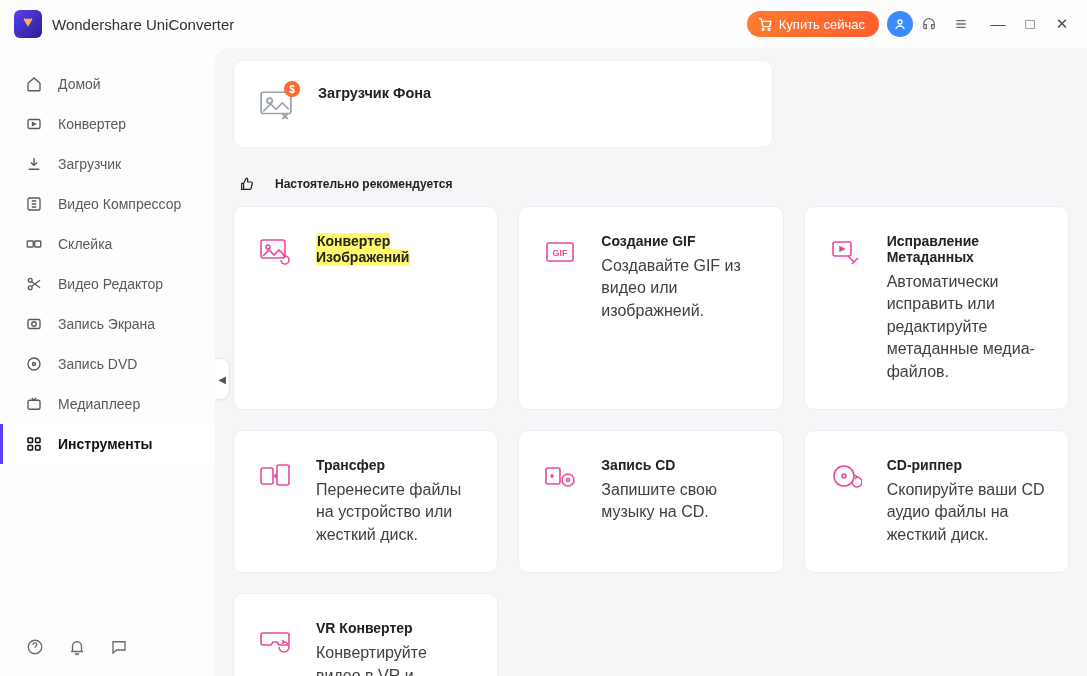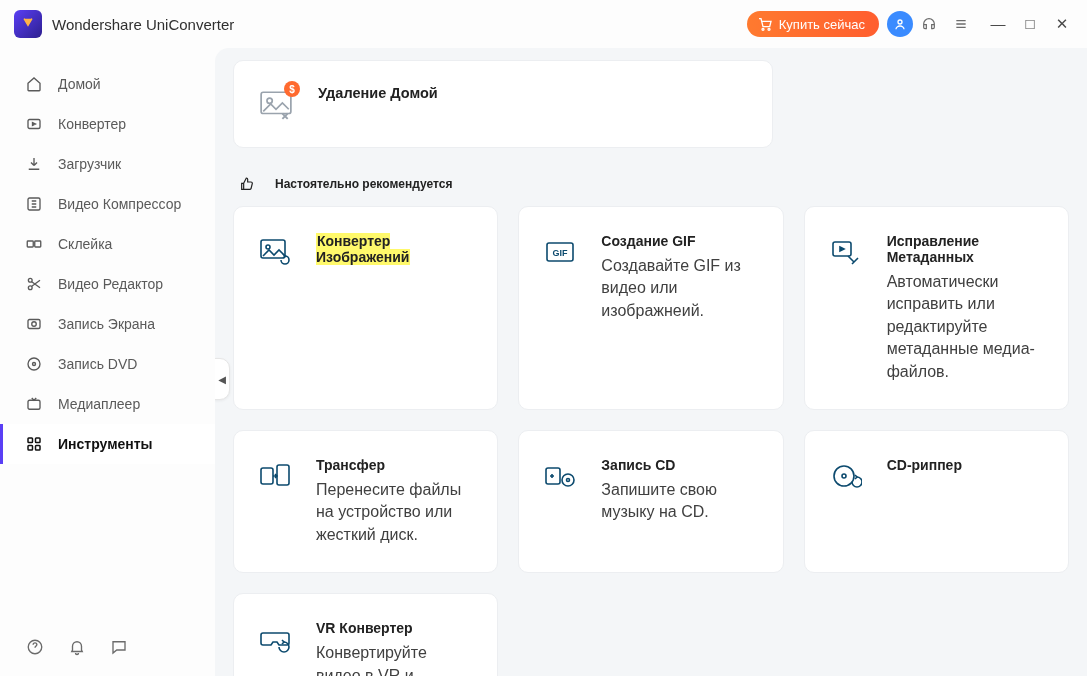--- a/index.html
+++ b/index.html
@@ -33,21 +33,21 @@
 .wide-card { width: 540px; margin-top: 12px; }
 .card .ic { width:40px; height:40px; color:#9aa3ad; display:flex; align-items:center; justify-content:center; flex-shrink:0; position:relative; }
 .card .ic svg { width:34px; height:34px; }
 .dollar-badge { position:absolute; top:-4px; right:-4px; width:16px; height:16px; background:#ff6a2f; border-radius:50%; color:#fff; font-size:10px; font-weight:700; display:flex; align-items:center; justify-content:center; }
 .card .txt h3 { font-size:14.5px; color:#222; font-weight:600; margin-bottom:6px; }
 .card .txt p { font-size:12.5px; color:#8a8f97; line-height:1.45; }
 .section-head { display:flex; align-items:center; gap:20px; margin: 28px 0 14px 6px; color:#222; font-weight:700; font-size:12px; }
 .section-head svg { width:16px; height:16px; }
 .grid { display:grid; grid-template-columns: repeat(3, 1fr); gap:20px; }
 .cell { background:#fff; border:1px solid #eceef1; border-radius:10px; padding: 26px 22px; display:flex; gap:22px; min-height: 120px; cursor:pointer; }
-.cell .ic { width:38px; height:38px; color:#0c4a6e; flex-shrink:0; display:flex; align-items:center; justify-content:center; }
+.cell .ic { width:38px; height:38px; color:#ec4899; flex-shrink:0; display:flex; align-items:center; justify-content:center; }
 .cell .ic svg { width:32px; height:32px; }
 .cell .txt h3 { font-size:14px; color:#222; font-weight:600; margin-bottom:6px; }
 .cell .txt p { font-size:16px; color:#404040; line-height:1.4; }
 .highlight { background:#fff96b; padding:0 1px; }
 </style>
 </head>
 <body>
 
 <div class="titlebar">
   <div class="logo">
@@ -211,21 +211,21 @@
       <div class="ic">
         <svg viewBox="0 0 32 28" fill="none" stroke="currentColor" stroke-width="1.6">
             <rect x="2" y="2" width="28" height="20" rx="2"></rect>
             <circle cx="10" cy="10" r="2.5"></circle>
             <path d="M4 20l7-7 5 5 6-6 6 6"></path>
             <path d="M22 22l5 5M27 22l-5 5" stroke-width="1.8"></path>
           </svg>
         <div class="dollar-badge">$</div>
       </div>
       <div class="txt">
-        <h3>Удаление Домой</h3>
+        <h3>Загрузчик Фона</h3>
       </div>
     </div>
 
     <div class="section-head">
       <svg viewBox="0 0 24 24" fill="none" stroke="currentColor" stroke-width="1.8">
           <path d="M7 11v9H4v-9zM7 11l4-8a2 2 0 012 2v4h5a2 2 0 012 2l-2 8a2 2 0 01-2 1H7"></path>
         </svg>
       <span>Настоятельно рекомендуется</span>
     </div>
 
@@ -301,20 +301,21 @@
         <div class="ic">
             <svg viewBox="0 0 32 28" fill="none" stroke="currentColor" stroke-width="1.6">
               <circle cx="14" cy="14" r="10"></circle>
               <circle cx="14" cy="14" r="2"></circle>
               <path d="M22 20a5 5 0 105-5"></path>
               <path d="M25 13l2 2-2 2"></path>
             </svg>
           </div>
         <div class="txt">
           <h3>CD-риппер</h3>
+          <p>Скопируйте ваши CD аудио файлы на жесткий диск.</p>
         </div>
       </div>
 
       <div class="cell">
         <div class="ic">
             <svg viewBox="0 0 32 28" fill="none" stroke="currentColor" stroke-width="1.6">
               <path d="M4 8h24a2 2 0 012 2v8a2 2 0 01-2 2h-8l-2-3h-4l-2 3H4a2 2 0 01-2-2v-8a2 2 0 012-2z"></path>
               <path d="M20 22a5 5 0 105-5"></path>
               <path d="M23 15l2 2-2 2"></path>
             </svg>

